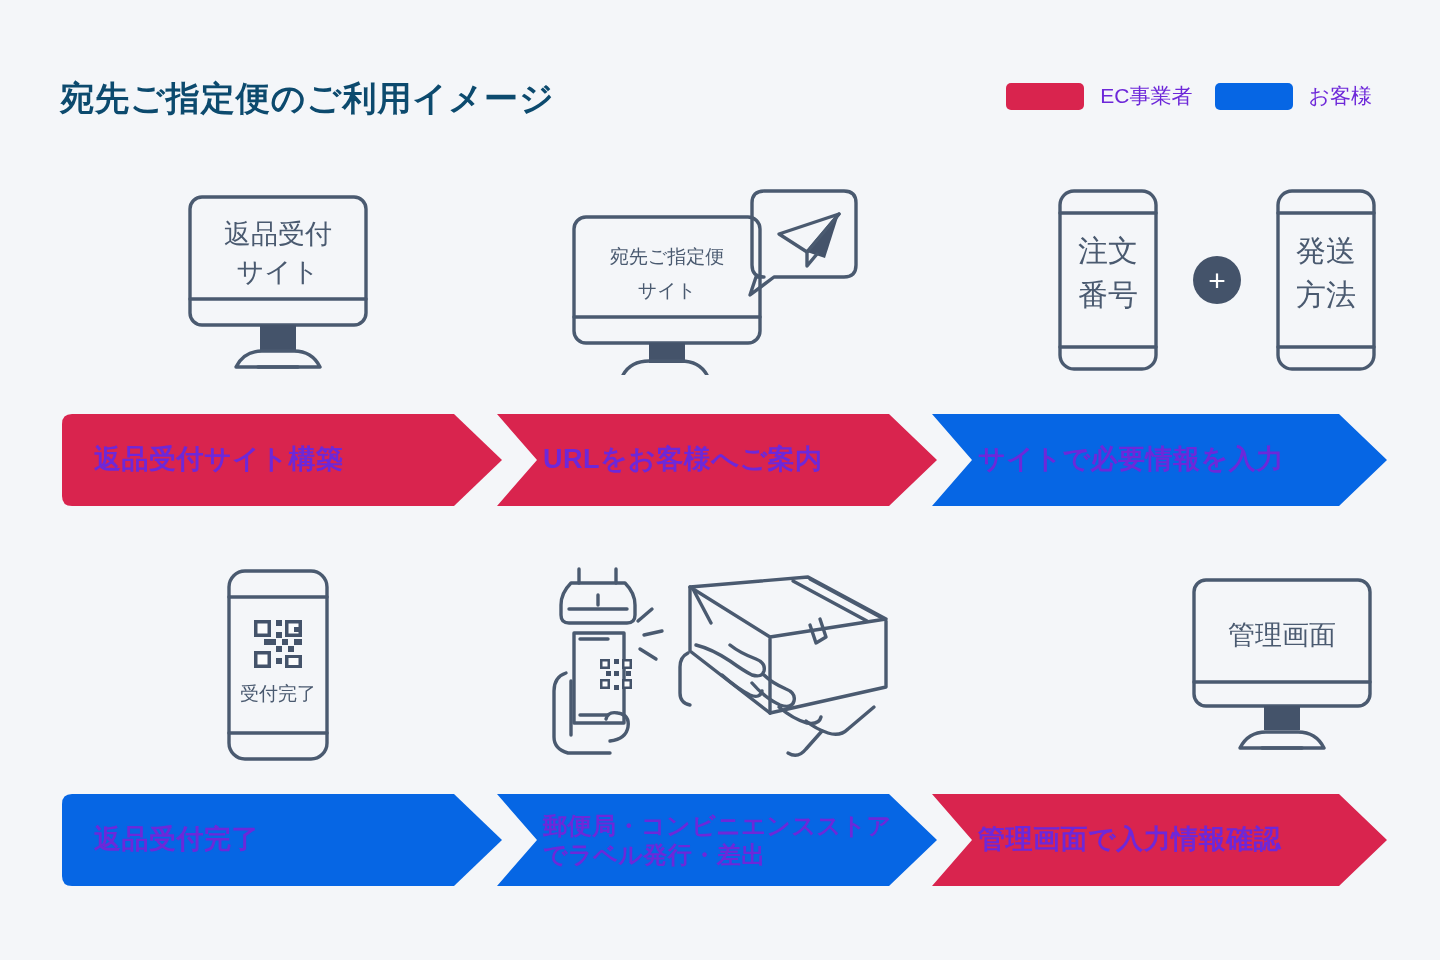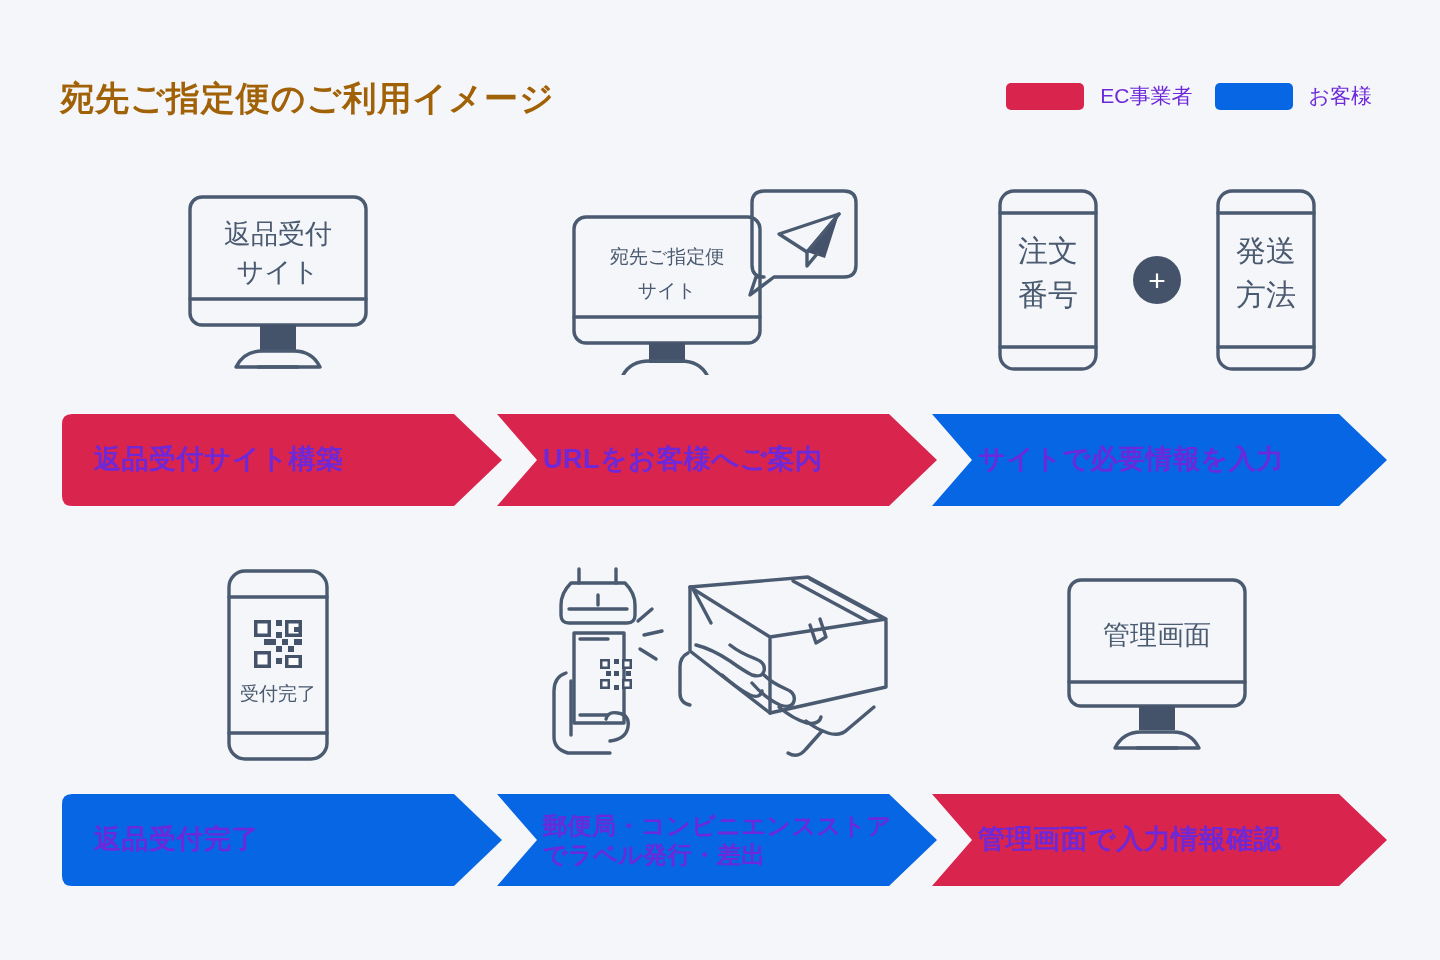--- a/index.html
+++ b/index.html
@@ -8,37 +8,37 @@
     background: #f4f6f9;
     font-family: "Liberation Sans", "DejaVu Sans", sans-serif;
     overflow: hidden;
   }
   #root { position: relative; width: 1440px; height: 960px; }
 
   
   .page-title {
     position: absolute; left: 60px; top: 76px;
     font-size: 34px; font-weight: bold; letter-spacing: 1px;
-    color: #a16207; white-space: nowrap;
+    color: #0c4a6e; white-space: nowrap;
   }
   .legend { position: absolute; right: 68px; top: 82px; display: flex; align-items: center; gap: 22px; }
   .legend-item { display: flex; align-items: center; gap: 16px; }
   .legend-swatch { width: 78px; height: 27px; border-radius: 5px; }
   .legend-swatch.red { background: #d9244e; }
   .legend-swatch.blue { background: #0666e4; }
   .legend-label { font-size: 21px; color: #6d28d9; white-space: nowrap; }
 
   
   .ill-row { position: absolute; left: 0; width: 1440px; height: 200px; }
   .ill-row.r1 { top: 180px; }
   .ill-row.r2 { top: 565px; }
   .ill-cell { position: absolute; top: 0; height: 200px; display: flex; align-items: center; justify-content: center; }
   .ill-cell.c1 { left: 62px;  width: 432px; }
   .ill-cell.c2 { left: 497px; width: 432px; }
-  .ill-cell.c3 { left: 932px; width: 450px; }
+  .ill-cell.c3 { left: 932px; width: 450px; justify-content: flex-end; }
 
   .ink { stroke: #4a5a70; fill: none; stroke-width: 3.4; stroke-linecap: round; stroke-linejoin: round; }
   .ink-fill { fill: #44536a; stroke: none; }
   .screen-txt {
     fill: #4a5a70; font-family: "Liberation Sans","DejaVu Sans",sans-serif;
     text-anchor: middle; font-size: 27px;
   }
   .screen-txt.sm { font-size: 19px; }
   .screen-txt.phone { font-size: 30px; }
 

